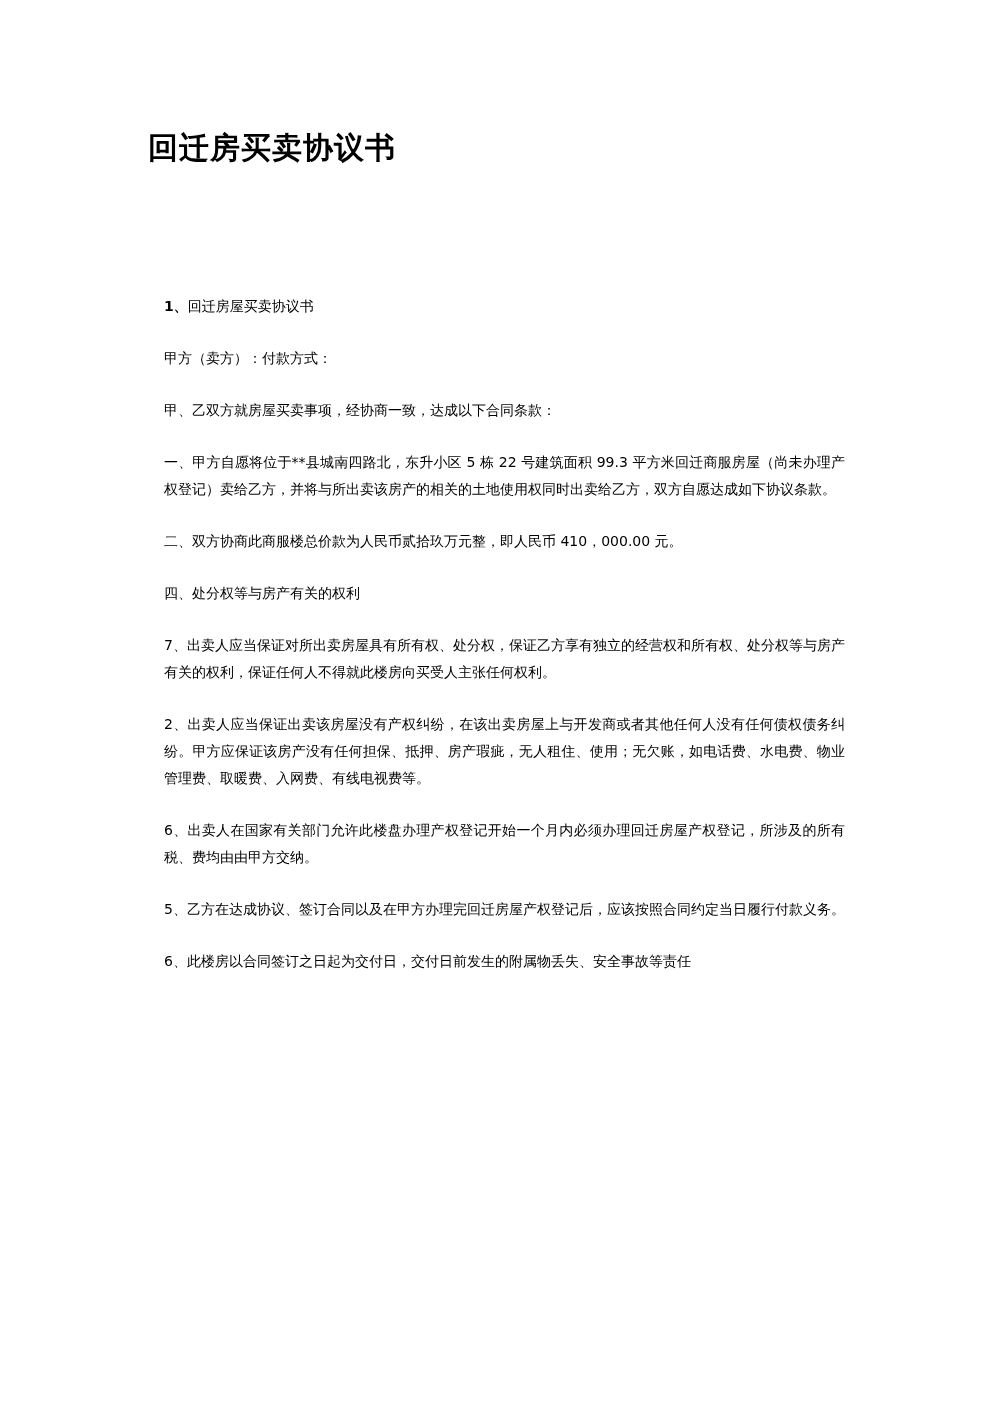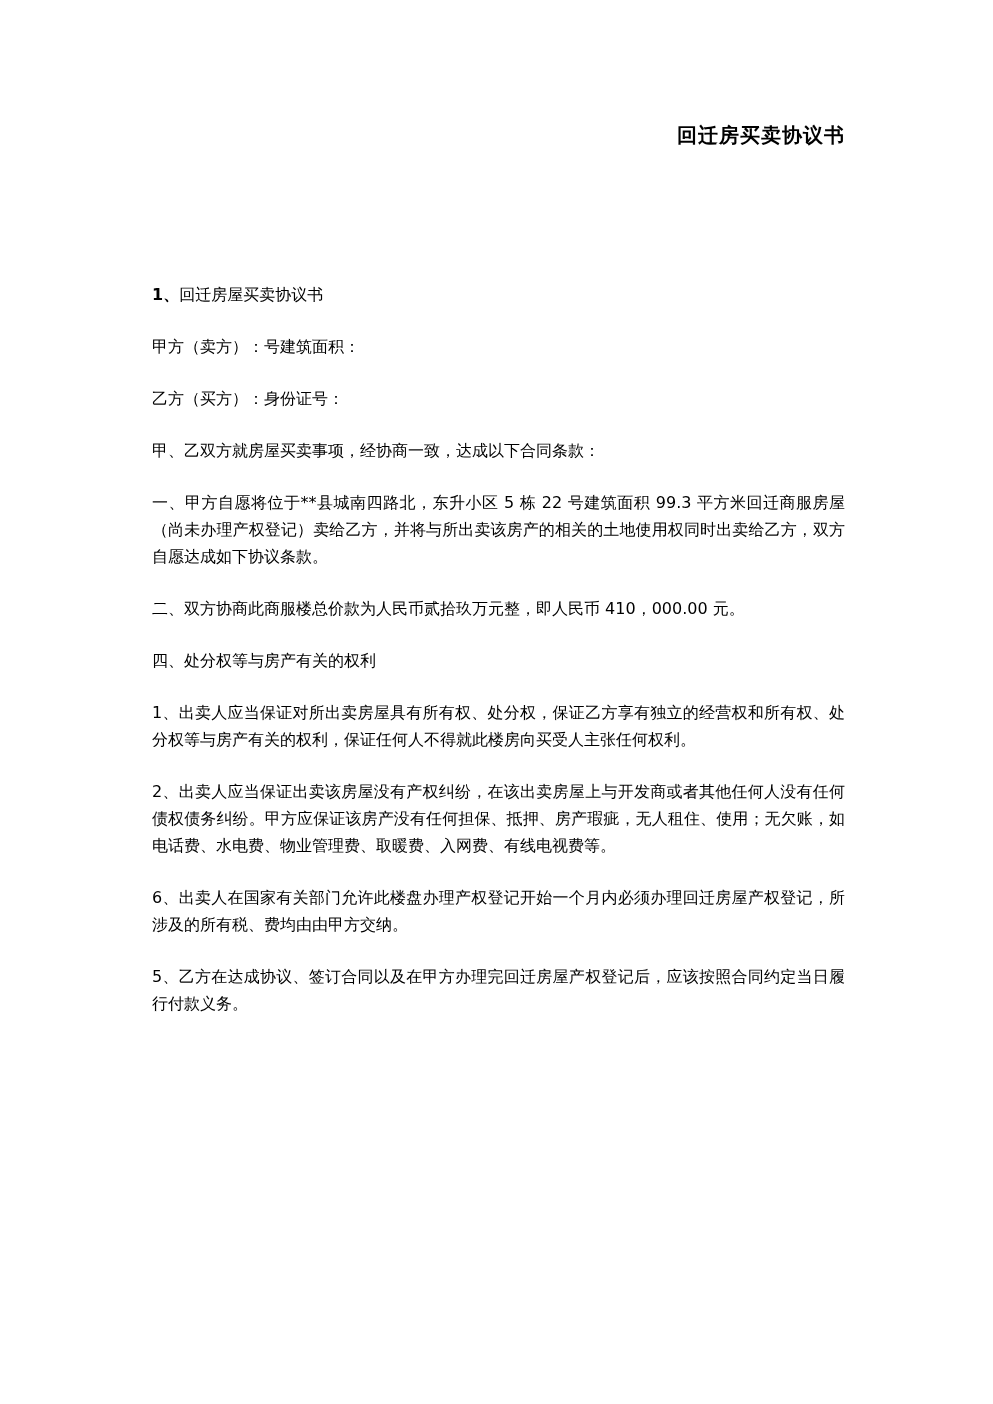--- a/index.html
+++ b/index.html
@@ -15,53 +15,53 @@
       margin: 0 auto;
       background: #ffffff;
       color: #000000;
       font-family: "DejaVu Sans", sans-serif;
       overflow: hidden;
     }
     .doc-content {
       padding: 121px 148px 0 148px;
     }
     .doc-title {
-      font-size: 20px;
+      font-size: 30px;
       font-weight: bold;
       line-height: 29px;
-      text-align: right;
+      text-align: left;
       letter-spacing: 1px;
-      margin: 0 0 131px 0;
+      margin: 12px 0 131px 0;
     }
     p.doc-para {
-      font-size: 16px;
+      font-size: 14px;
       line-height: 27px;
-      margin: 0 0 25px 4px;
+      margin: 0 0 25px 16px;
       text-align: justify;
       word-break: break-all;
     }
     .para-number-bold {
       font-weight: bold;
     }
   </style>
 </head>
 <body>
 
 <div class="page">
   <div class="doc-content">
 
     <div class="doc-title">回迁房买卖协议书</div>
 
     <p class="doc-para"><span class="para-number-bold">1、</span><span>回迁房屋买卖协议书</span></p>
 
-    <p class="doc-para">甲方（卖方）：号建筑面积：</p>
-    <p class="doc-para">乙方（买方）：身份证号：</p>
+    <p class="doc-para">甲方（卖方）：付款方式：</p>
     <p class="doc-para">甲、乙双方就房屋买卖事项，经协商一致，达成以下合同条款：</p>
     <p class="doc-para">一、甲方自愿将位于**县城南四路北，东升小区 5 栋 22 号建筑面积 99.3 平方米回迁商服房屋（尚未办理产权登记）卖给乙方，并将与所出卖该房产的相关的土地使用权同时出卖给乙方，双方自愿达成如下协议条款。</p>
     <p class="doc-para">二、双方协商此商服楼总价款为人民币贰拾玖万元整，即人民币  410，000.00 元。</p>
     <p class="doc-para">四、处分权等与房产有关的权利</p>
-    <p class="doc-para">1、出卖人应当保证对所出卖房屋具有所有权、处分权，保证乙方享有独立的经营权和所有权、处分权等与房产有关的权利，保证任何人不得就此楼房向买受人主张任何权利。</p>
+    <p class="doc-para">7、出卖人应当保证对所出卖房屋具有所有权、处分权，保证乙方享有独立的经营权和所有权、处分权等与房产有关的权利，保证任何人不得就此楼房向买受人主张任何权利。</p>
     <p class="doc-para">2、出卖人应当保证出卖该房屋没有产权纠纷，在该出卖房屋上与开发商或者其他任何人没有任何债权债务纠纷。甲方应保证该房产没有任何担保、抵押、房产瑕疵，无人租住、使用；无欠账，如电话费、水电费、物业管理费、取暖费、入网费、有线电视费等。</p>
     <p class="doc-para">6、出卖人在国家有关部门允许此楼盘办理产权登记开始一个月内必须办理回迁房屋产权登记，所涉及的所有税、费均由由甲方交纳。</p>
     <p class="doc-para">5、乙方在达成协议、签订合同以及在甲方办理完回迁房屋产权登记后，应该按照合同约定当日履行付款义务。</p>
+    <p class="doc-para">6、此楼房以合同签订之日起为交付日，交付日前发生的附属物丢失、安全事故等责任</p>
 
   </div>
 </div>
 
 </body></html>

